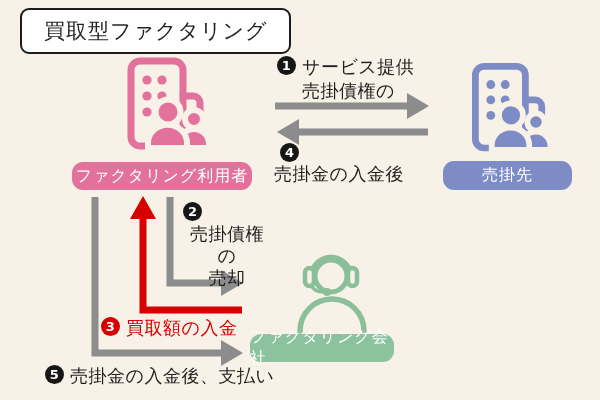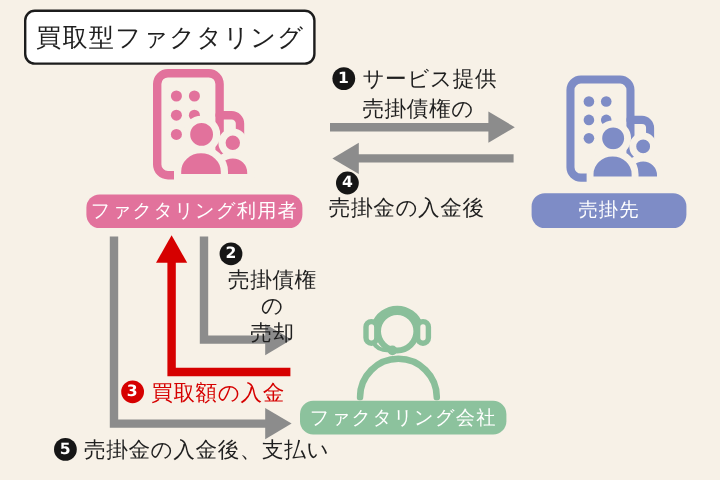--- a/index.html
+++ b/index.html
@@ -11,39 +11,39 @@
     overflow: hidden;
     color: #1f1f1f;
   }
   .canvas { position: absolute; inset: 0; width: 600px; height: 400px; }
 
   .title-box {
     position: absolute; left: 20px; top: 8px;
     background: #ffffff;
     border: 2px solid #1c1c1c;
     border-radius: 9px;
-    padding: 7px 8px;
+    padding: 7px 22px;
     font-size: 21px;
     letter-spacing: 1px;
     font-weight: 500;
   }
 
   .entity-label {
     position: absolute;
     border-radius: 11px;
     color: #ffffff;
     font-size: 16px;
     letter-spacing: 1px;
     display: flex;
     align-items: center;
     justify-content: center;
   }
   .label-user     { left: 72px;  top: 162px; width: 180px; height: 28px; background: #e2729c; }
   .label-customer { left: 443px; top: 161px; width: 129px; height: 29px; background: #7e8cc6; }
-  .label-company  { left: 250px; top: 334px; width: 172px; height: 28px; background: #8cc29d; }
+  .label-company  { left: 250px; top: 334px; width: 144px; height: 28px; background: #8cc29d; }
 
   .icon-user     { position: absolute; left: 115px; top: 56px;  width: 104px; height: 102px; }
   .icon-customer { position: absolute; left: 460px; top: 61px;  width: 100px; height: 99px; }
   .icon-company  { position: absolute; left: 297px; top: 249px; width: 70px;  height: 85px; }
 
   .arrows { position: absolute; left: 0; top: 0; }
 
   .step-label {
     position: absolute;
     font-size: 18px;

